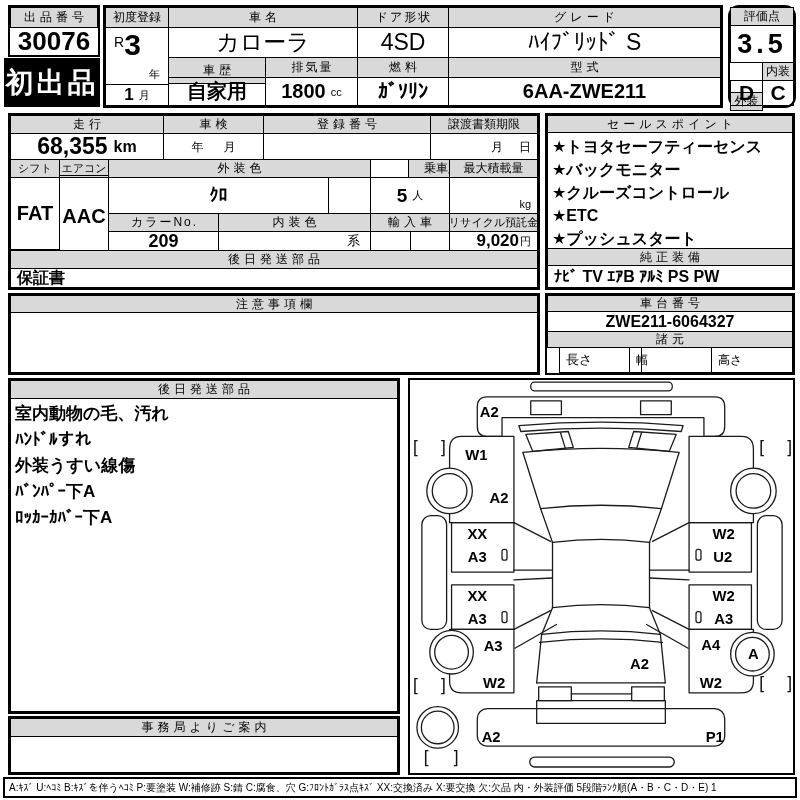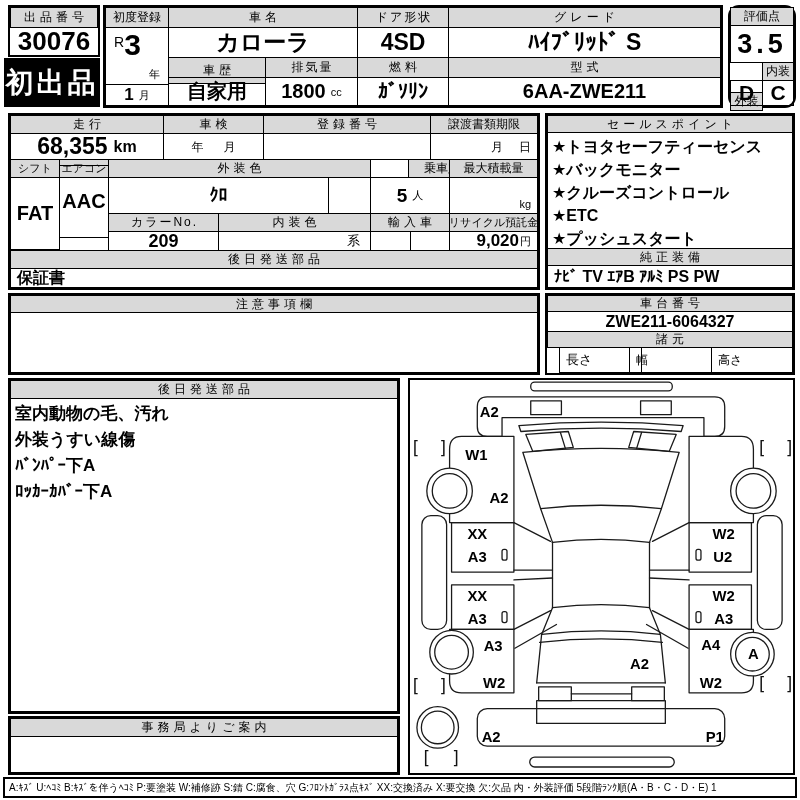--- a/index.html
+++ b/index.html
@@ -11,21 +11,21 @@
   .cell { position:absolute; box-sizing:border-box; border:1px solid #000;
           display:flex; align-items:center; justify-content:center; white-space:nowrap; }
   .hdr  { background:#d9d9d9; font-size:12px; font-weight:400; }
   .sp   { letter-spacing:4px; text-indent:4px; }
   .sp2  { letter-spacing:2px; text-indent:2px; }
   .noborder { border:none; }
   .left { justify-content:flex-start; padding-left:6px; }
   .right{ justify-content:flex-end; padding-right:6px; }
   .v-big   { font-size:26px; font-weight:600; }
   .v-med   { font-size:20px; font-weight:600; }
-  .v-name  { font-size:23px; font-weight:700; }
+  .v-name  { font-size:23px; font-weight:400; }
   .v-sm    { font-size:16px; font-weight:600; }
   .unit    { font-size:11px; font-weight:400; margin-left:5px; }
   .badge   { background:#000; color:#fff; font-size:28px; font-weight:700;
              letter-spacing:3px; display:flex; align-items:center; justify-content:center; }
   .list-wrap { position:absolute; box-sizing:border-box; border:1px solid #000; padding:2px 4px; overflow:hidden; }
   .sales-item { font-size:16px; font-weight:700; line-height:23px; white-space:nowrap; }
   .note-line  { font-size:17px; font-weight:600; line-height:26px; white-space:nowrap; }
   .legend-bar { position:absolute; box-sizing:border-box; border:2px solid #000;
                 font-size:10px; display:flex; align-items:center; padding-left:4px;
                 white-space:nowrap; overflow:hidden; letter-spacing:0px; }
@@ -105,21 +105,21 @@
     <span>日</span>
   </div>
 
   <div class="cell hdr" style="left:0;top:44px;width:50px;height:19px;font-size:11px;">シフト</div>
   <div class="cell hdr" style="left:49px;top:44px;width:50px;height:19px;font-size:11px;">エアコン</div>
   <div class="cell hdr sp" style="left:98px;top:44px;width:263px;height:19px;">外装色</div>
   <div class="cell hdr" style="left:360px;top:44px;width:80px;height:19px;margin-left:38px;">乗車定員</div>
   <div class="cell hdr" style="left:439px;top:44px;width:89px;height:19px;">最大積載量</div>
 
   <div class="cell v-med" style="left:0;top:62px;width:50px;height:73px;">FAT</div>
-  <div class="cell v-med" style="left:49px;top:50px;width:50px;height:73px;">AAC</div>
+  <div class="cell v-med" style="left:49px;top:60px;width:50px;height:82px;">AAC</div>
   <div class="cell" style="left:98px;top:62px;width:221px;height:37px;font-size:18px;font-weight:600;">ｸﾛ</div>
   <div class="cell" style="left:318px;top:62px;width:43px;height:37px;"></div>
   <div class="cell" style="left:360px;top:62px;width:80px;height:37px;">
     <span style="font-size:19px;font-weight:600;">5</span>
     <span class="unit">人</span>
   </div>
   <div class="cell right" style="left:439px;top:62px;width:89px;height:37px;font-size:11px;align-items:flex-end;padding-bottom:3px;">
     <span>kg</span>
   </div>
 
@@ -165,20 +165,21 @@
   <div class="cell hdr sp" style="left:0;top:36px;width:246px;height:17px;">諸元</div>
   <div class="cell left" style="left:12px;top:52px;width:83px;height:26px;font-size:13px;">長さ</div>
   <div class="cell left" style="left:82px;top:52px;width:83px;height:26px;font-size:12px;">幅</div>
   <div class="cell left" style="left:164px;top:52px;width:82px;height:26px;font-size:12px;">高さ</div>
 </div>
 
 <div class="blk" style="left:8px;top:378px;width:392px;height:336px;">
   <div class="cell hdr sp" style="left:0;top:0;width:388px;height:19px;">後日発送部品</div>
   <div class="list-wrap" style="left:0;top:18px;width:388px;height:314px;">
       <div class="note-line">室内動物の毛、汚れ</div>
+      <div class="note-line">ﾊﾝﾄﾞﾙすれ</div>
       <div class="note-line">外装うすい線傷</div>
       <div class="note-line">ﾊﾞﾝﾊﾟｰ下A</div>
       <div class="note-line">ﾛｯｶｰｶﾊﾞｰ下A</div>
     </div>
 </div>
 
 <div class="blk" style="left:8px;top:716px;width:392px;height:59px;">
   <div class="cell hdr sp" style="left:0;top:0;width:388px;height:19px;">事務局よりご案内</div>
   <div class="cell" style="left:0;top:18px;width:388px;height:37px;"></div>
 </div>

